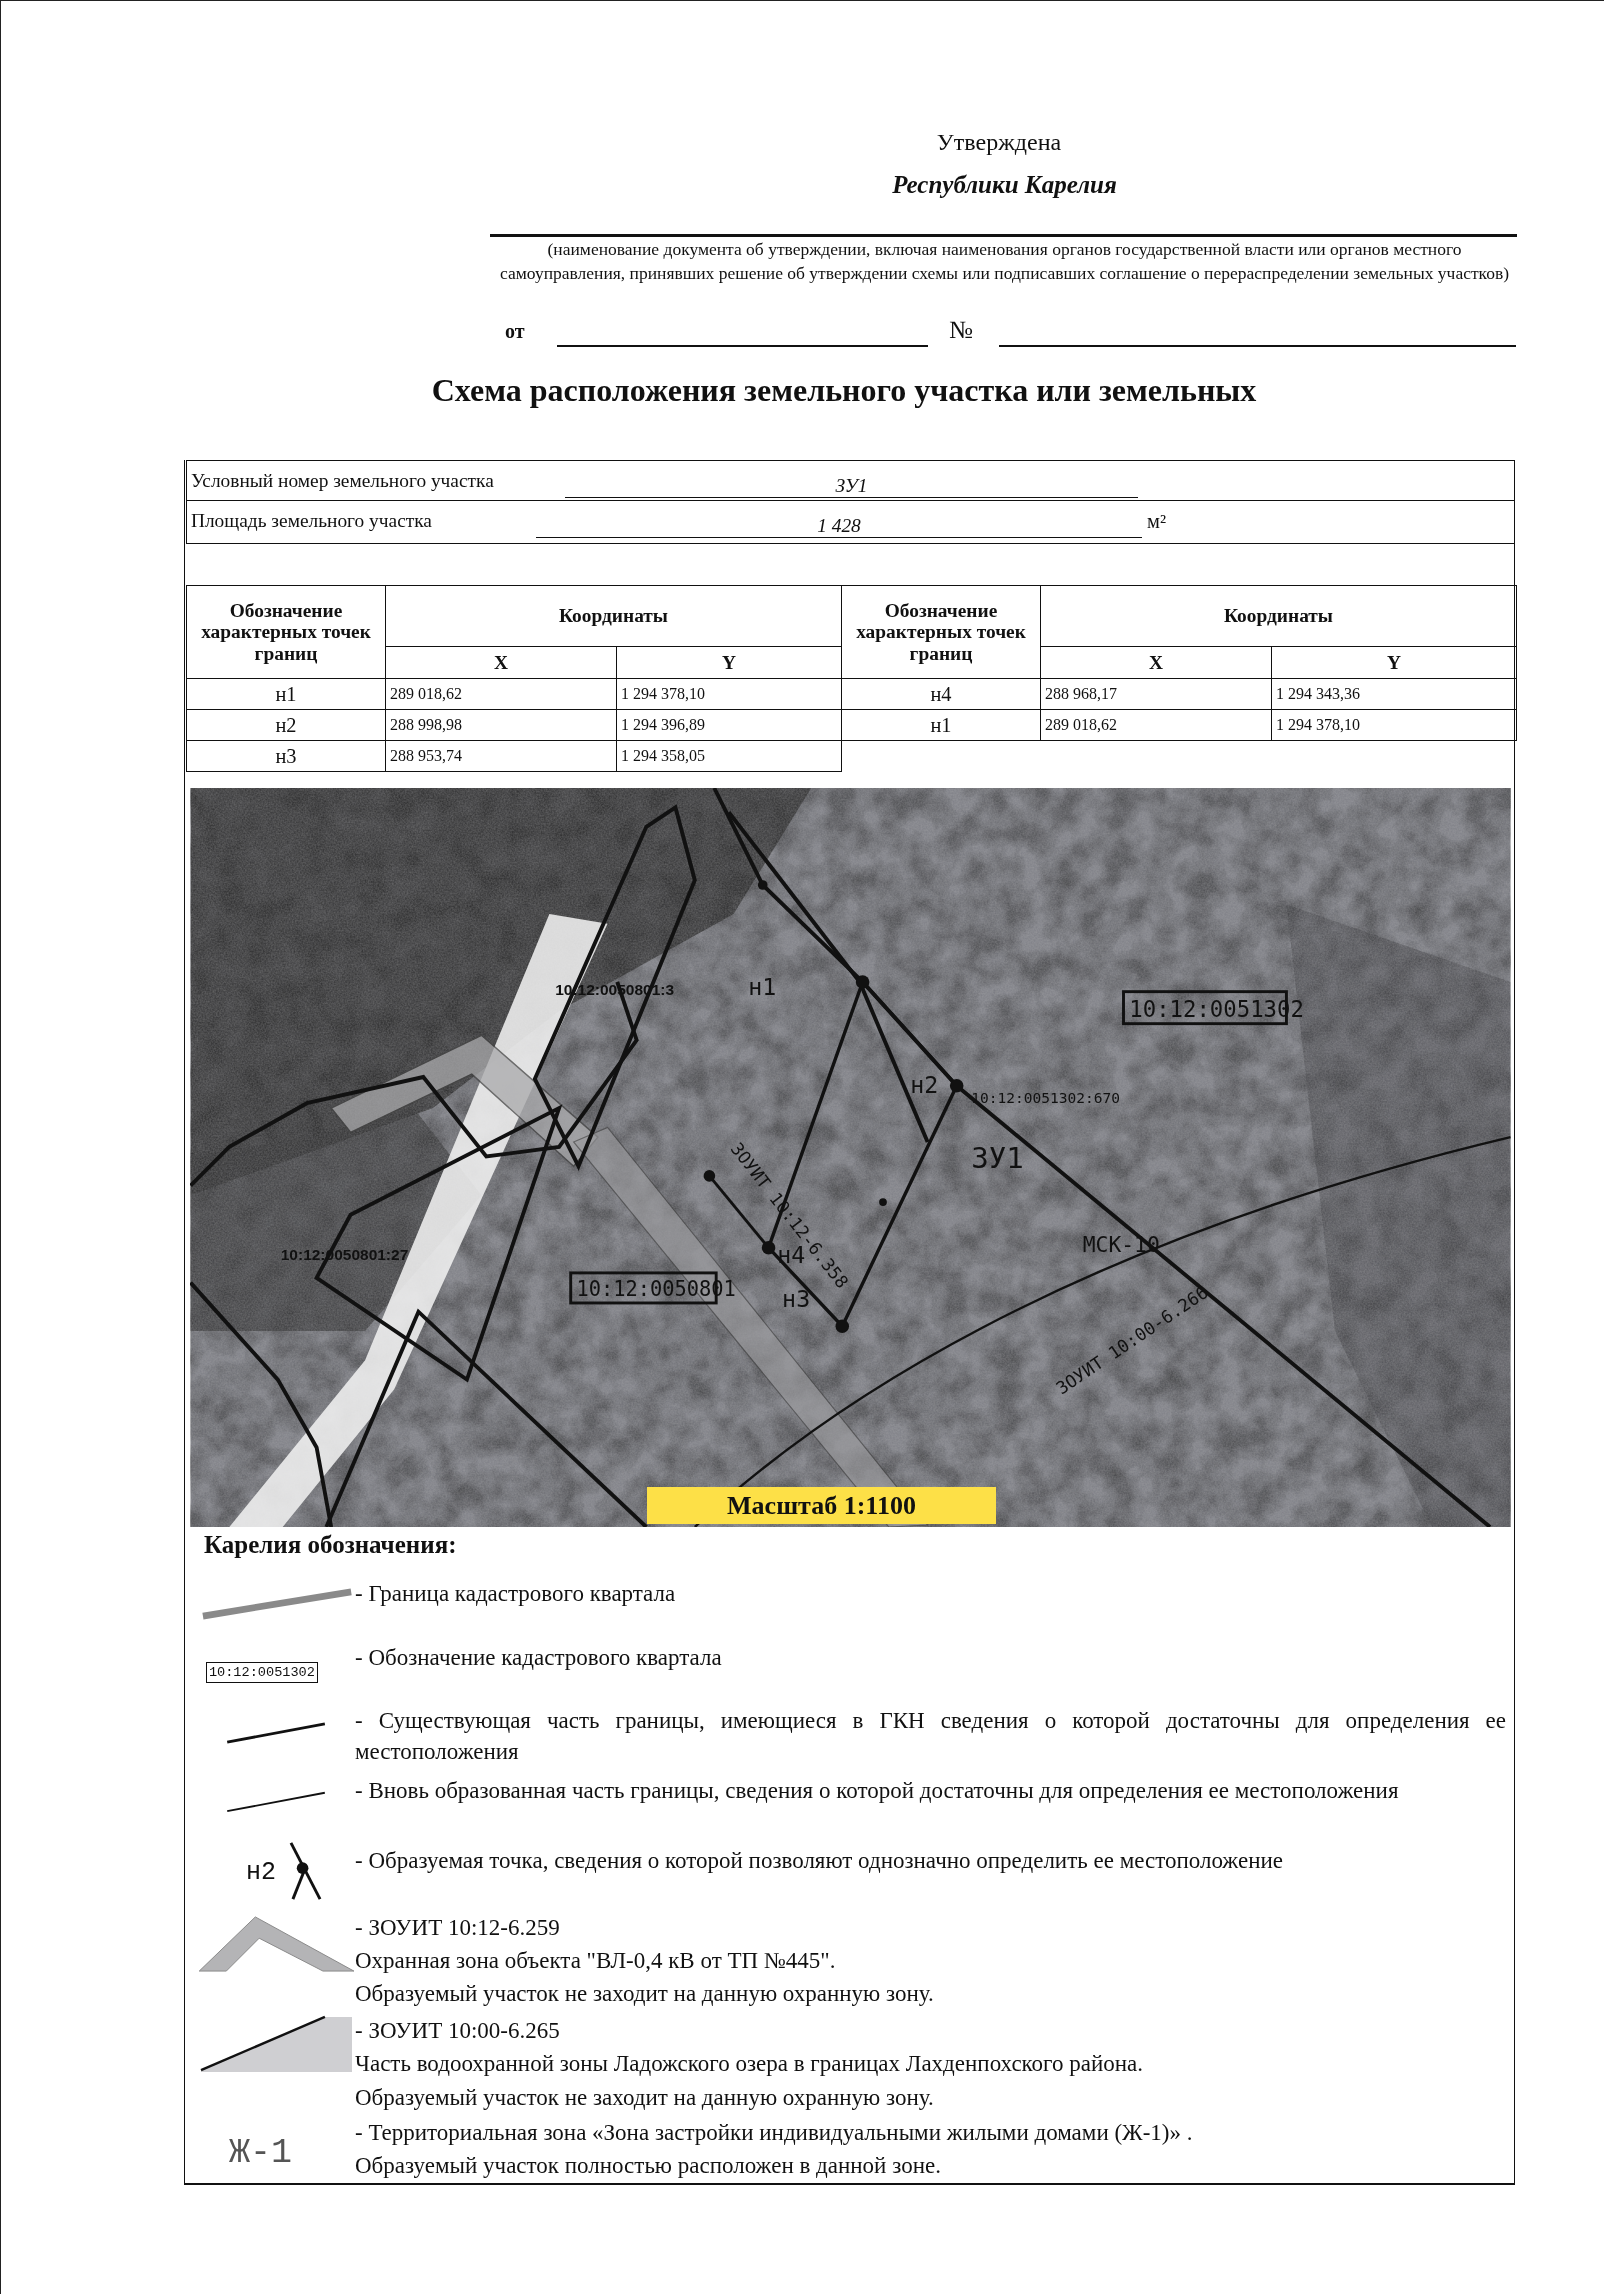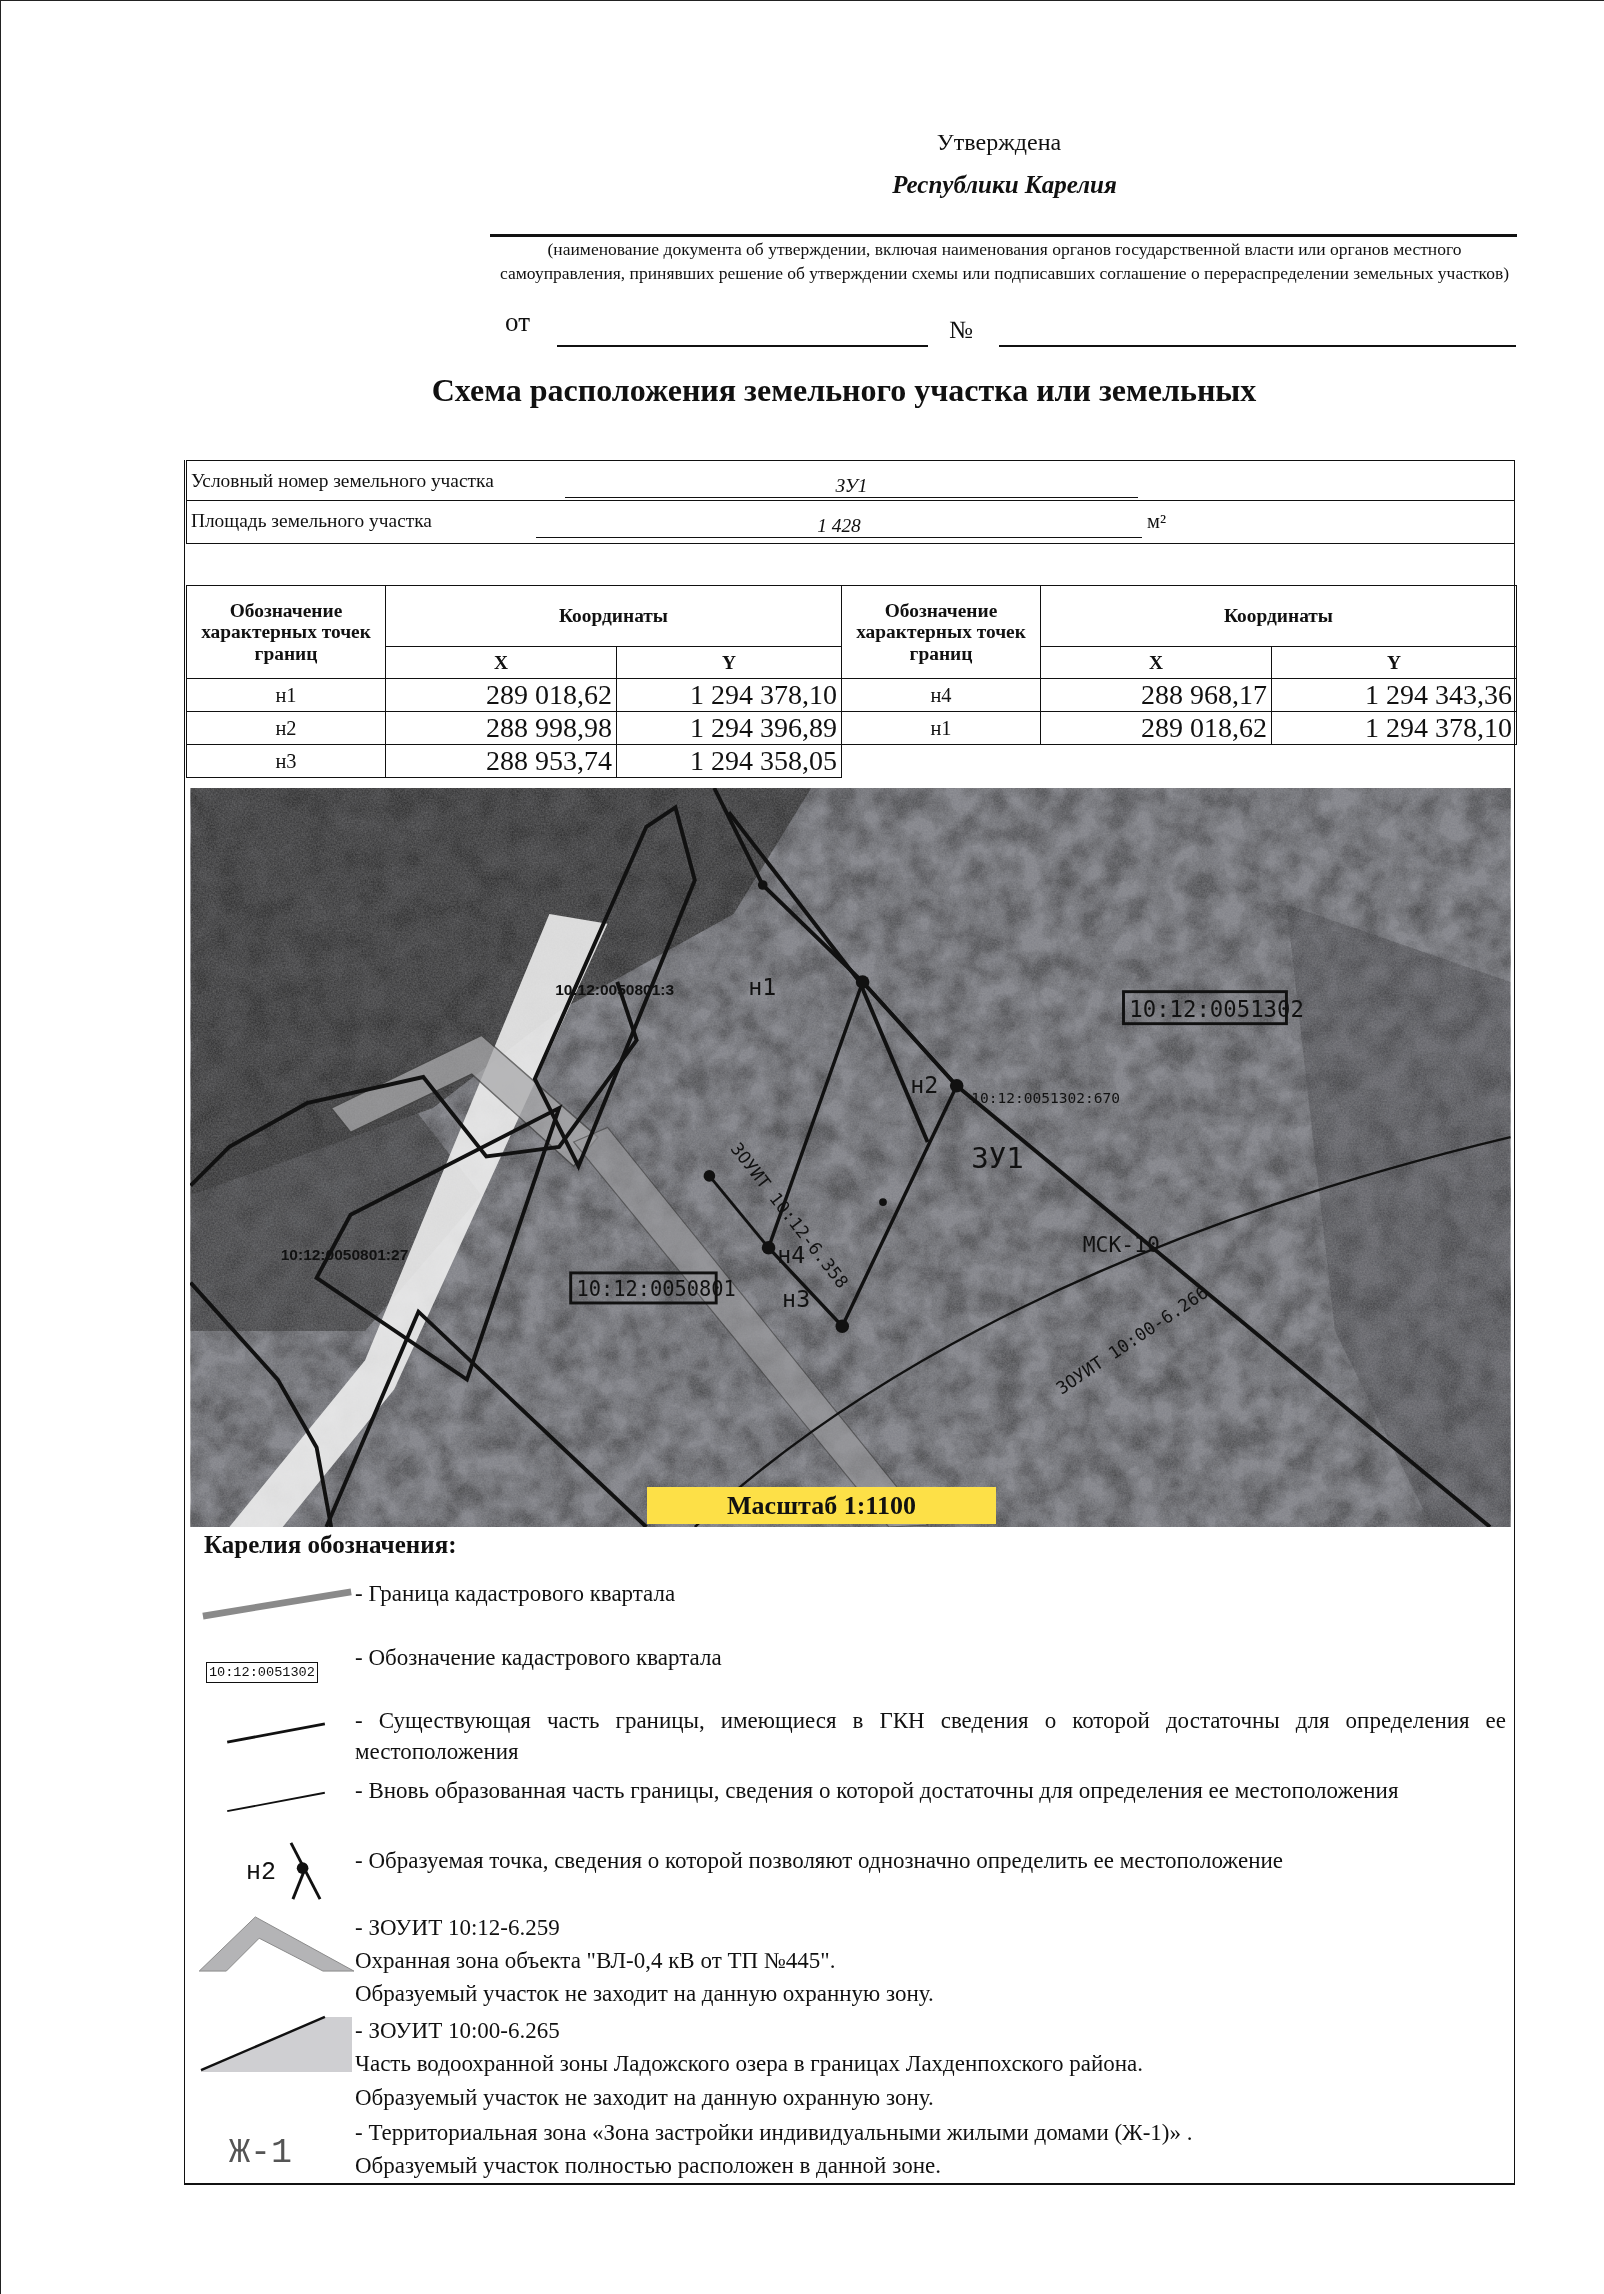--- a/index.html
+++ b/index.html
@@ -3,33 +3,33 @@
 <meta charset="utf-8">
 <style>
   html,body{margin:0;padding:0;background:#fff;}
   body{width:1605px;height:2295px;position:relative;overflow:hidden;font-family:"Liberation Serif",serif;color:#111;}
   .abs{position:absolute;}
   .pageframe{position:absolute;left:0;top:0;width:1603px;height:2293px;border-left:1.9px solid #222;border-top:1.9px solid #222;}
   .approved{left:873px;top:129px;width:252px;font-size:24px;text-align:center;}
   .order{left:490px;top:167px;width:1029px;font-size:25px;font-style:italic;font-weight:bold;text-align:center;line-height:35px;}
   .rule{position:absolute;background:#111;}
   .note{left:490px;top:237px;width:1029px;font-size:17.5px;line-height:24px;text-align:center;}
-  .ot{left:505px;top:307px;font-size:27px;}
+  .ot{left:505px;top:320px;font-size:20px;font-weight:bold;}
   .num{left:949px;top:316px;font-size:25px;}
   .title{left:291px;top:372px;width:1106px;font-size:32px;font-weight:bold;text-align:center;line-height:36px;}
   table.main{position:absolute;left:186px;top:460px;width:1329px;border-collapse:collapse;font-size:20.4px;}
   table.main td{border:1.9px solid #111;padding:0 3.9px;}
   .tb-title{height:39px;font-size:29px;font-weight:bold;text-align:center;}
   .tb-row{height:39px;}
   .lbl{font-size:19.4px;}
   .uline{display:inline-block;border-bottom:1.9px solid #111;text-align:center;font-style:italic;font-size:19.4px;}
   table.coords{position:absolute;left:186px;top:585px;border-collapse:collapse;font-size:19.4px;}
   table.coords td{border:1.9px solid #111;height:30px;padding:0 3.9px;}
   table.coords th{border:1.9px solid #111;font-weight:bold;font-size:19.4px;padding:0;}
-  .num-cell{text-align:right;font-size:28px;}
+  .num-cell{text-align:left;font-size:16px;}
   .pt-cell{text-align:center;font-size:20.4px;}
   .outer{position:absolute;left:184px;top:460px;width:1329px;height:1723px;border-left:1.9px solid #111;border-right:1.9px solid #111;border-bottom:2.9px solid #111;}
   .map{position:absolute;left:190px;top:788px;width:1321px;height:739px;overflow:hidden;}
   .map svg{display:block;}
   .scalebox{position:absolute;left:647px;top:1487px;width:349px;height:37px;background:#fde047;font-weight:bold;font-size:26px;text-align:center;line-height:37px;}
   .legend-title{left:204px;top:1531px;font-size:25px;font-weight:bold;}
   .leg{position:absolute;font-size:23px;line-height:31px;}
   .just{text-align:justify;text-align-last:left;}
   .mono{font-family:"Liberation Mono",monospace;}
 </style>

